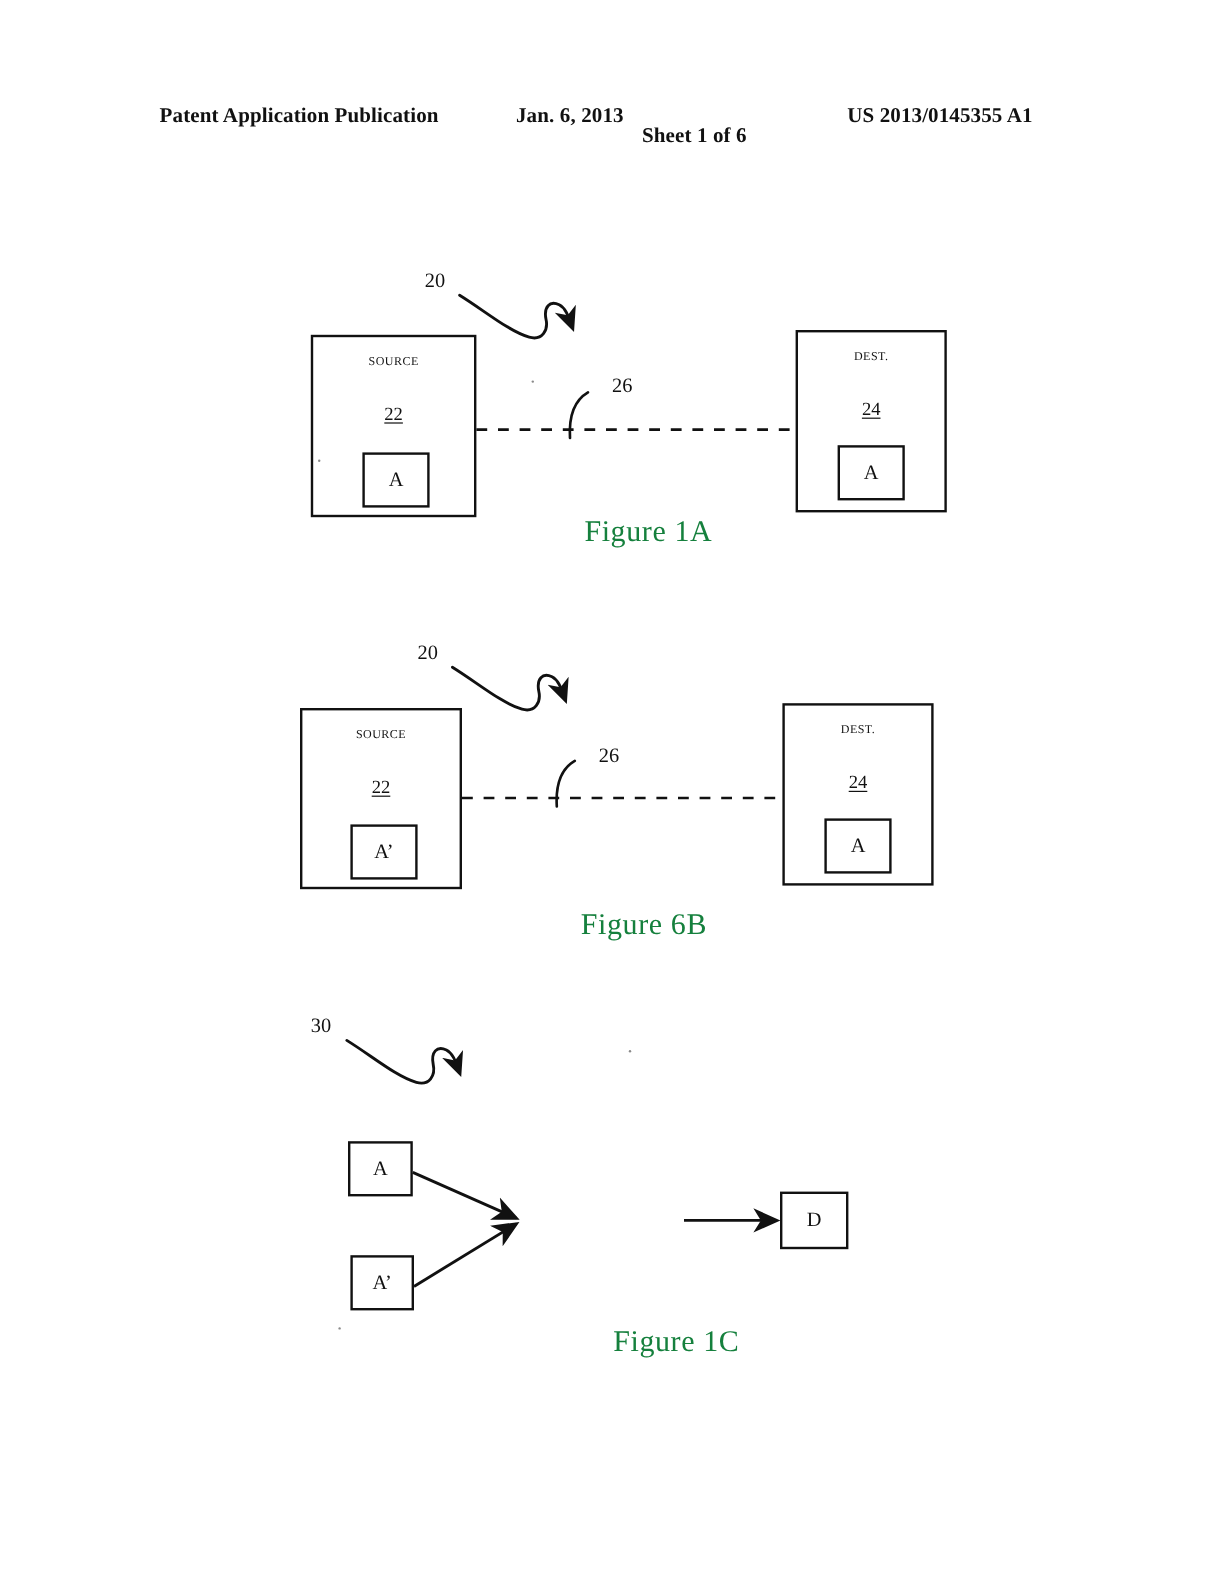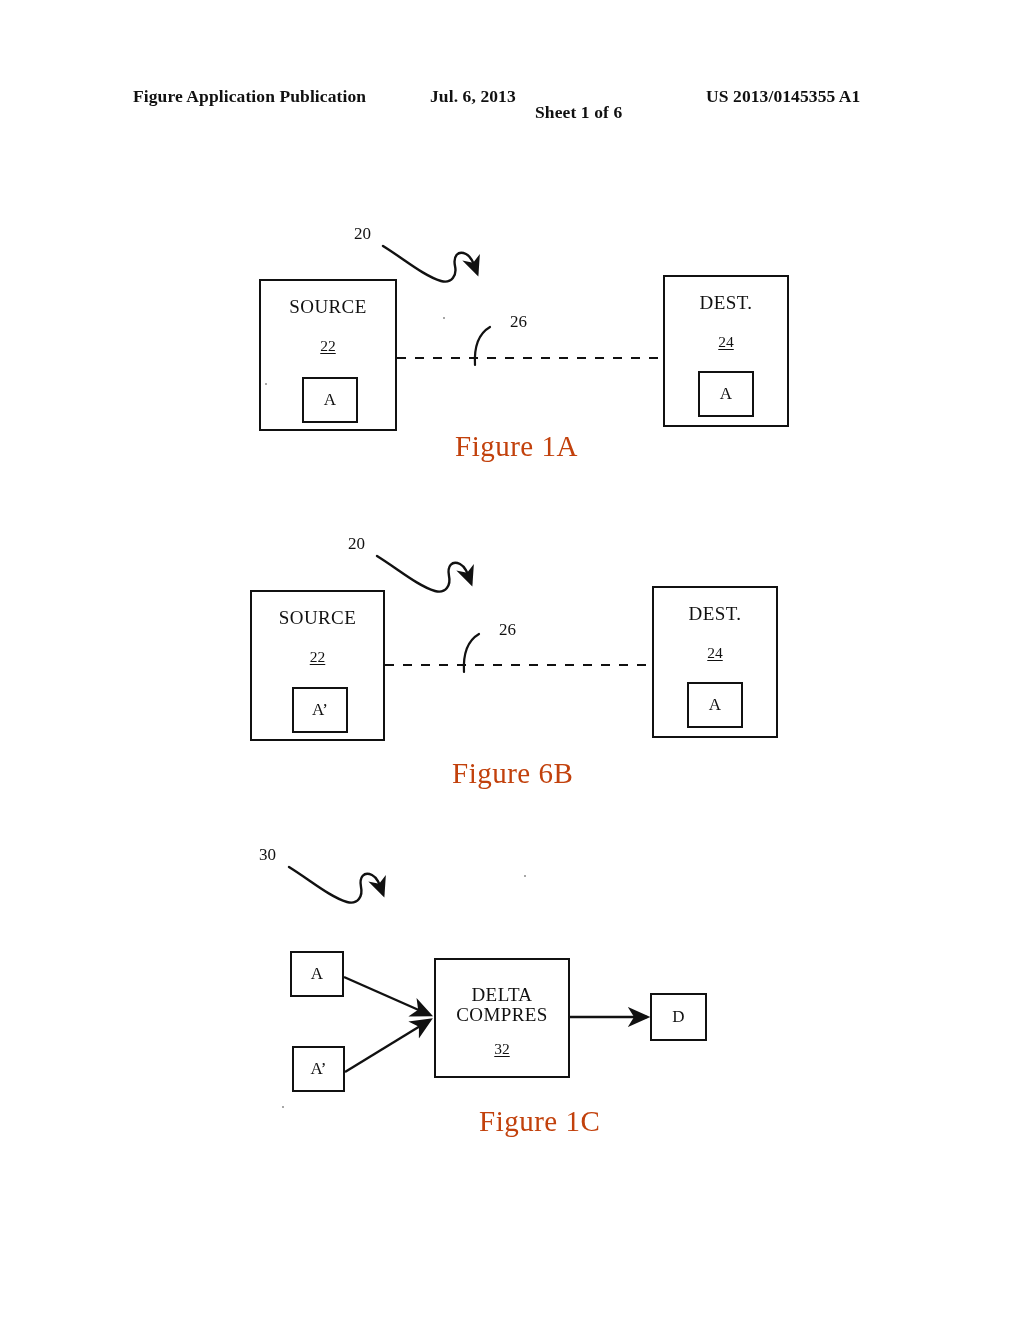--- a/index.html
+++ b/index.html
@@ -56,21 +56,21 @@
     position: absolute;
     border: 2px solid #111;
     background: transparent;
     box-sizing: border-box;
   }
   .box-label {
     position: absolute;
     width: 100%;
     text-align: center;
     font-family: "Liberation Serif", serif;
-    font-size: 19px;
+    font-size: 10px;
     letter-spacing: 0.4px;
     white-space: nowrap;
     color: #111;
   }
   .box-ref {
     position: absolute;
     width: 100%;
     text-align: center;
     font-family: "Liberation Serif", serif;
     font-size: 15.5px;
@@ -90,45 +90,46 @@
     position: absolute;
     font-family: "Liberation Serif", serif;
     font-size: 17px;
     color: #111;
     white-space: nowrap;
     text-align: right;
   }
   .caption {
     position: absolute;
     font-family: "Liberation Serif", serif;
-    font-size: 29px;
+    font-size: 25px;
     letter-spacing: 0.5px;
     white-space: nowrap;
-    color: #c2410c;
+    color: #15803d;
+    margin-left: 32px;
   }
   .fig-svg {
     position: absolute;
     left: 0;
     top: 0;
     overflow: visible;
   }
   .speck {
     position: absolute;
     background: #8a8a8a;
     border-radius: 50%;
   }
 </style>
 </head>
 <body>
 
 <div id="page">
 
   <div id="page-header">
-    <span class="hdr-seg" id="hdr-pub">Figure Application Publication</span>
-    <span class="hdr-seg" id="hdr-date">Jul. 6, 2013</span>
+    <span class="hdr-seg" id="hdr-pub">Patent Application Publication</span>
+    <span class="hdr-seg" id="hdr-date">Jan. 6, 2013</span>
     <span class="hdr-seg" id="hdr-sheet">Sheet 1 of 6</span>
     <span class="hdr-seg" id="hdr-num">US 2013/0145355 A1</span>
   </div>
 
   <div class="fig" id="fig-1a" style="left:0; top:0; width:1024px; height:480px;">
 
     <svg class="fig-svg" width="1024" height="480" viewBox="0 0 1024 480">
       <defs>
         <marker id="ah-1a" markerWidth="9" markerHeight="9" refX="7" refY="4.5" orient="auto" markerUnits="strokeWidth">
           <path d="M0,0.6 L8.6,4.5 L0,8.4 L2.4,4.5 Z" fill="#111"></path>
@@ -242,25 +243,20 @@
     </svg>
 
     <div class="box" style="left:290px; top:951px; width:54px; height:46px;">
       <span class="glyph" style="left:0; top:11px;">A</span>
     </div>
 
     <div class="box" style="left:292px; top:1046px; width:53px; height:46px;">
       <span class="glyph" style="left:0; top:11px;">A’</span>
     </div>
 
-    <div class="box" style="left:434px; top:958px; width:136px; height:120px;">
-      <span class="box-label" style="left:0; top:24px;">DELTA</span>
-      <span class="box-label" style="left:0; top:44px;">COMPRES</span>
-      <span class="box-ref" style="left:0; top:80px;">32</span>
-    </div>
 
     <div class="box" style="left:650px; top:993px; width:57px; height:48px;">
       <span class="glyph" style="left:0; top:12px;">D</span>
     </div>
 
     <span class="caption" style="left:479px; top:1105px;text-align:center;">Figure 1C</span>
   </div>
 
   <div class="speck" style="left:443px; top:317px; width:2px; height:2px;"></div>
   <div class="speck" style="left:265px; top:383px; width:2px; height:2px;"></div>

